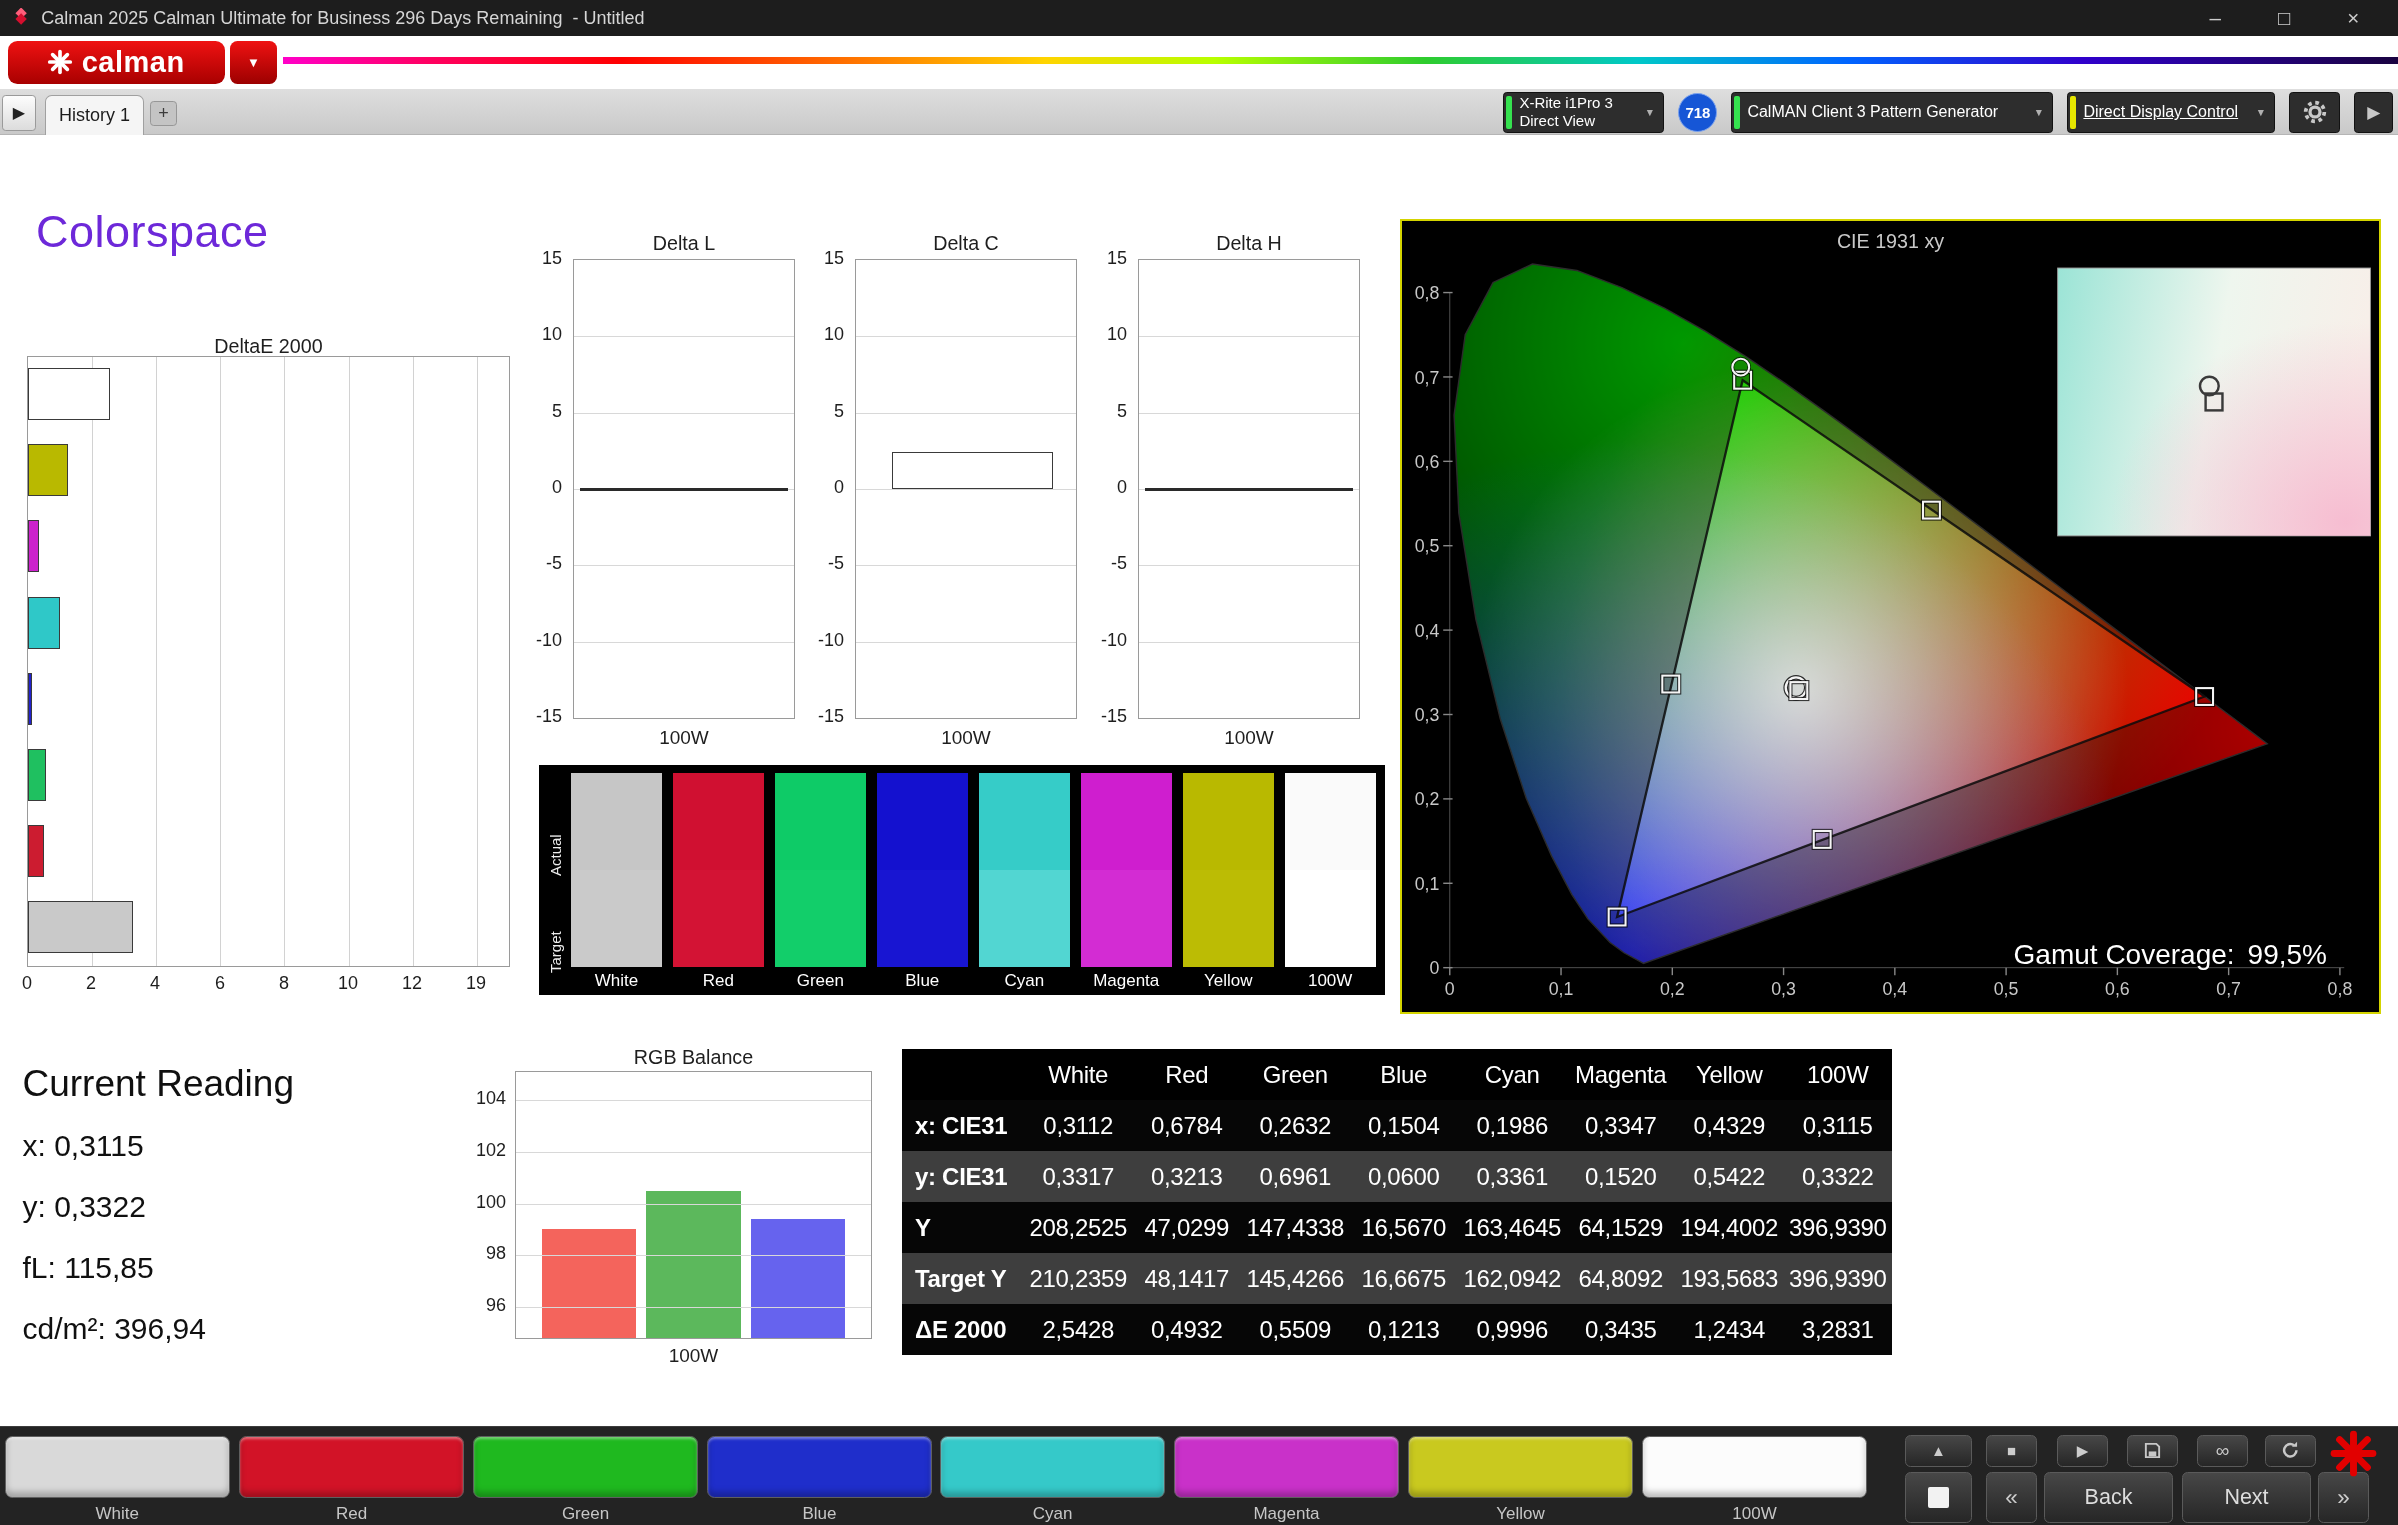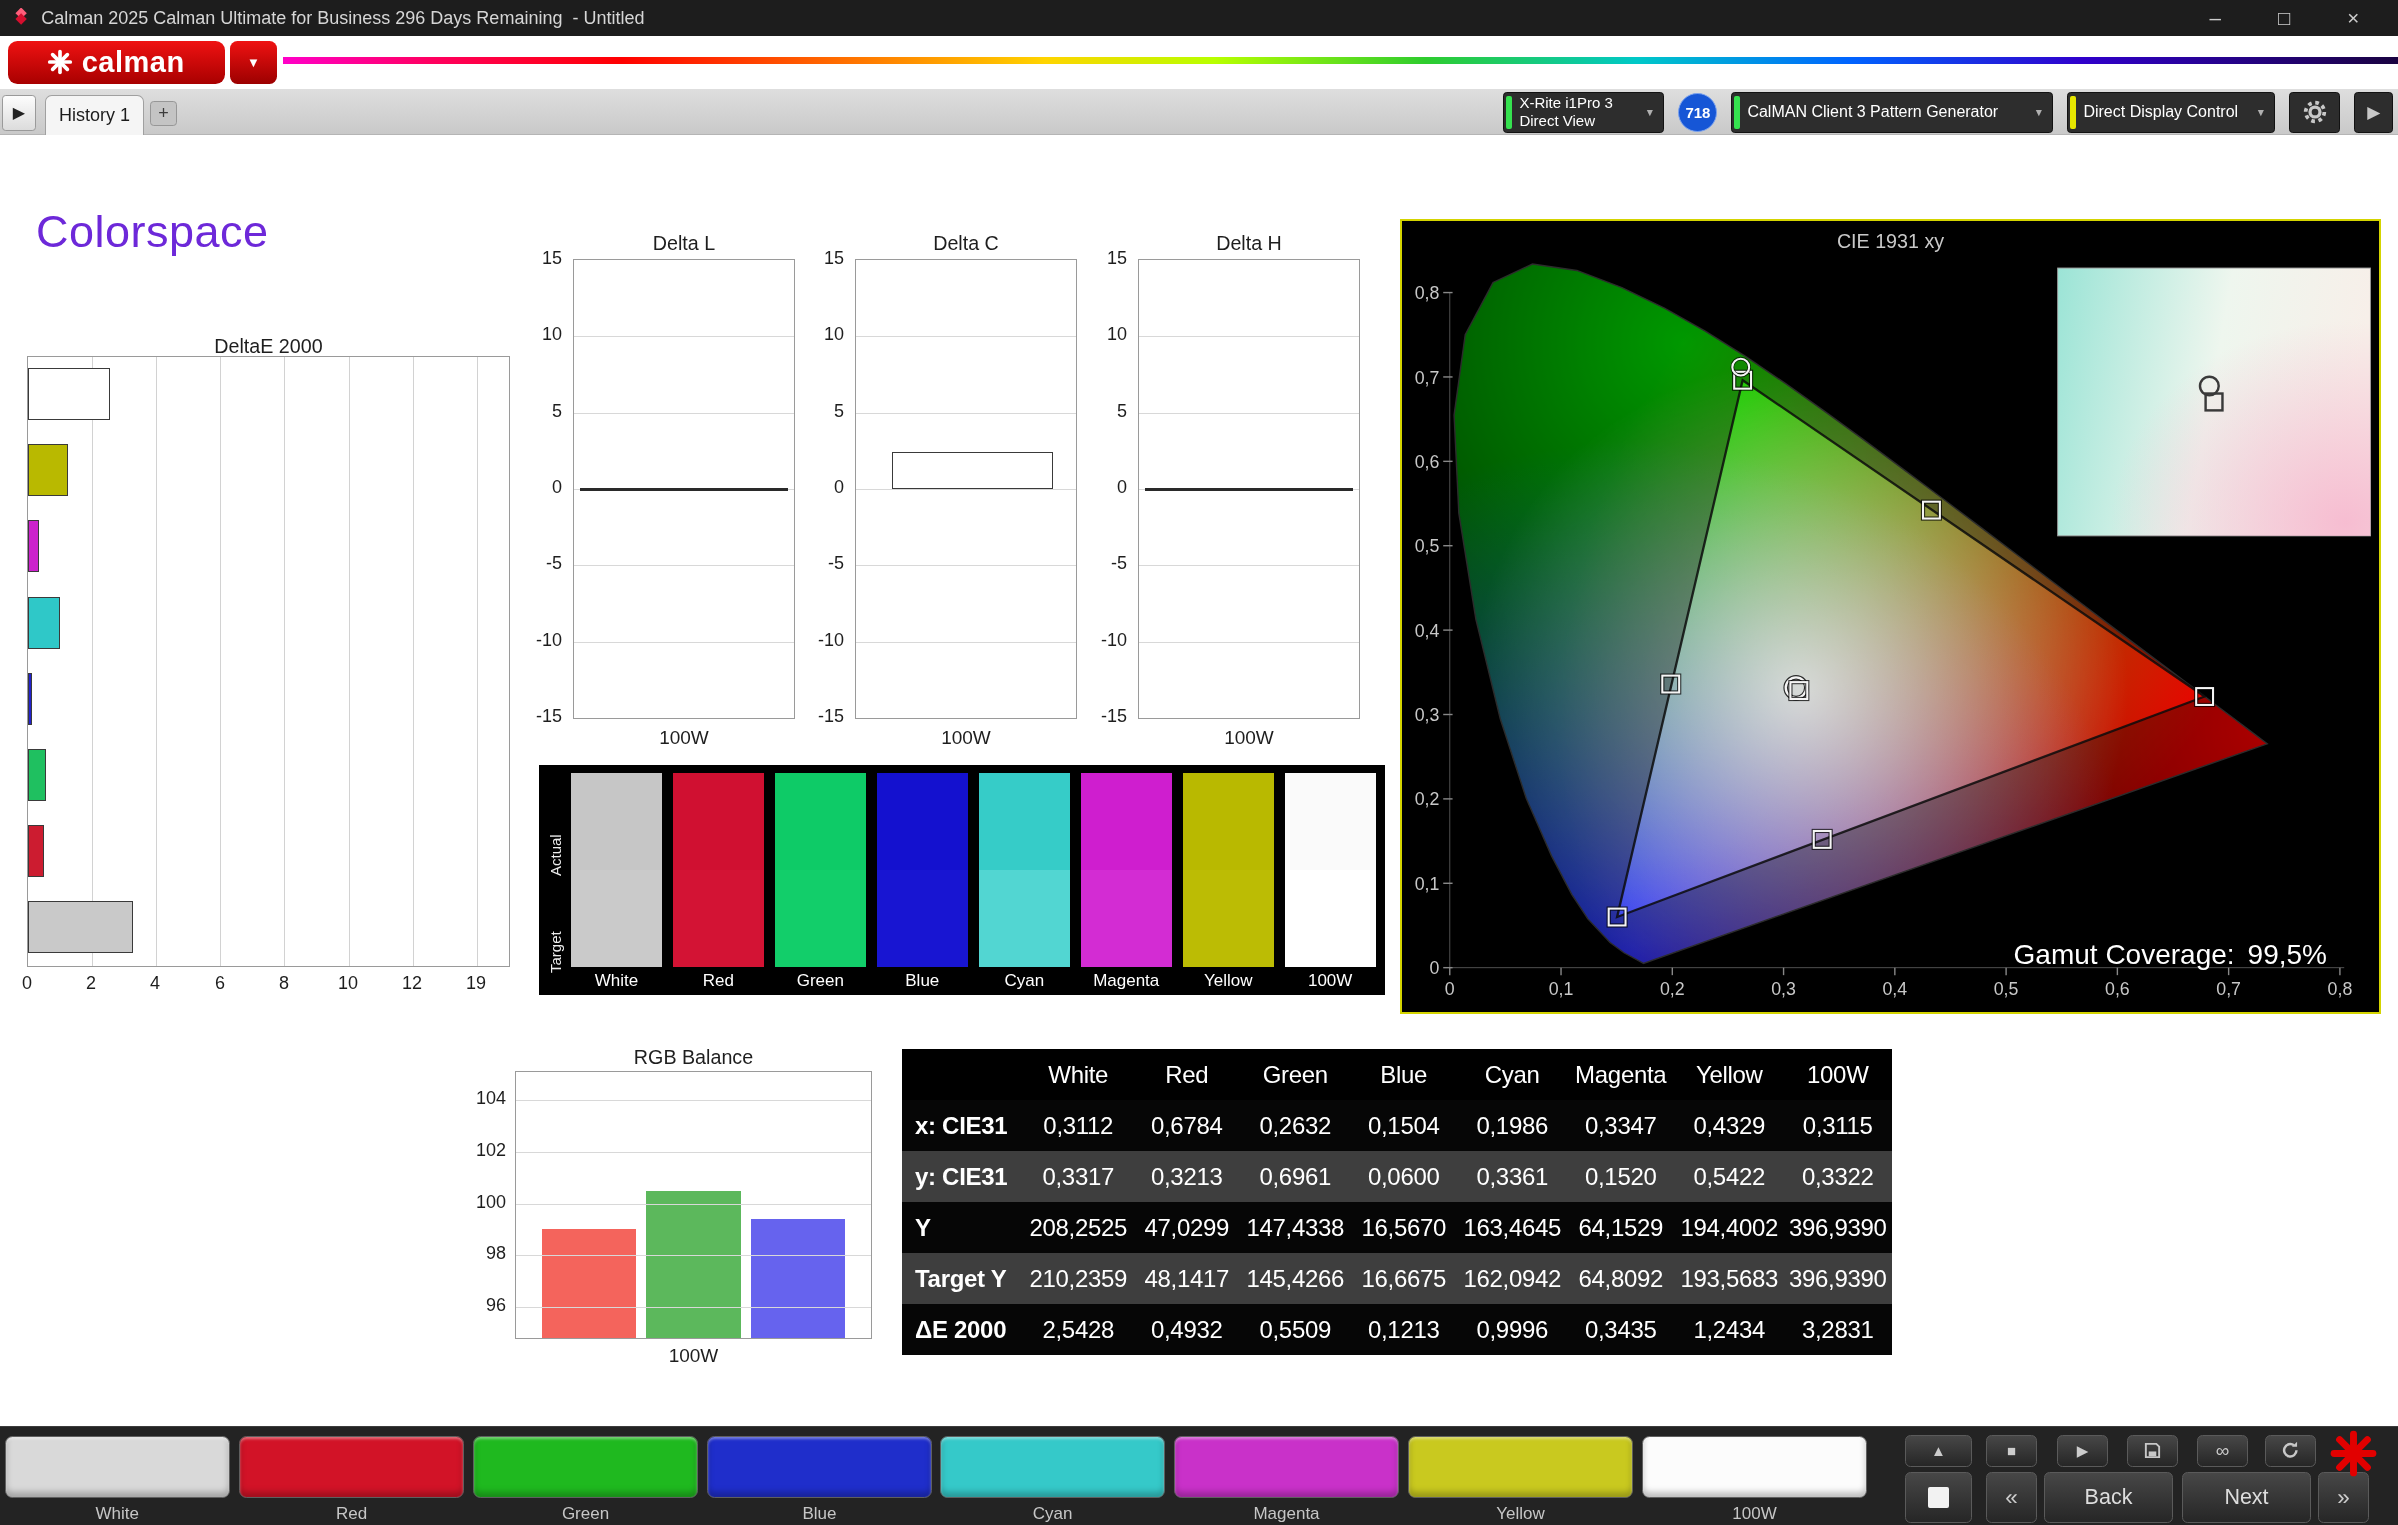--- a/index.html
+++ b/index.html
@@ -28,21 +28,21 @@
   .toolbar-right { position:absolute; right:5.6px; top:2.8px; height:41px; display:flex; gap:14px; align-items:stretch; }
   .dropdown { background:#2d2d2d; border:0.9px solid #121212; border-radius:3.7px; display:flex; align-items:center; position:relative; color:#fff; padding-left:15px; padding-right:28px; }
   .accent { position:absolute; left:1.9px; top:2.8px; bottom:2.8px; width:5.6px; border-radius:1.9px; }
   .accent.green { background:#35e24f; }
   .accent.yellow { background:#e6e600; }
   .chevron { position:absolute; right:8.4px; top:50%; transform:translateY(-50%); font-size:10.3px; color:#b0b0b0; }
   .dd-text { font-size:16px; white-space:nowrap; }
   .dd-two { display:flex; flex-direction:column; line-height:1.25; font-size:15px; }
   .dd-meter { width:161px; }
   .dd-pattern { width:322px;text-align:right; }
-  .dd-display { width:208px; }
+  .dd-display { width:208px;text-decoration:underline; }
   .badge { width:39px; height:39px; border-radius:50%; background:#1656d6; border:1.9px solid #7aa2ef; color:#fff; font-size:15px; font-weight:bold; display:flex; align-items:center; justify-content:center; align-self:center; }
   .gear-btn { width:51px; background:#2d2d2d; border:0.9px solid #121212; border-radius:3.7px; display:flex; align-items:center; justify-content:center; }
   .fwd-btn { width:39px; background:#2d2d2d; border:0.9px solid #121212; border-radius:3.7px; color:#c8c8c8; font-size:17px; display:flex; align-items:center; justify-content:center; }
 
   
   .content { position:relative; height:1291px; background:#fff; }
   .page-title { position:absolute; left:36px; top:71px; font-size:45px; font-weight:400; color:#6d28d9; letter-spacing:0.5px; }
 
   .chart-title { position:absolute; text-align:center; font-size:19.7px; color:#1e1e1e; }
   .ax-xlabel { position:absolute; text-align:center; font-size:19px; color:#1e1e1e; }
@@ -433,20 +433,27 @@
         <rect x="700" y="50" width="334" height="286" fill="url(#insetPink)"></rect>
         <circle cx="862" cy="176" r="10" fill="none" stroke="#3a3a3a" stroke-width="2.6"></circle>
         <rect x="858" y="184" width="18" height="18" fill="none" stroke="#3a3a3a" stroke-width="2.6"></rect>
       </svg>
     <div class="cie-title">CIE 1931 xy</div>
     <div class="gamut-text">
       <span style="margin-left:0">Gamut Coverage:</span><span>99,5%</span>
     </div>
   </div>
 
+  <div class="current-reading">
+    <div class="cr-title">Current Reading</div>
+    <div class="cr-line">x: 0,3115</div>
+    <div class="cr-line">y: 0,3322</div>
+    <div class="cr-line">fL: 115,85</div>
+    <div class="cr-line">cd/m²: 396,94</div>
+  </div>
 
   <div id="rgb-wrap">
     <div class="chart-title">RGB Balance</div>
     <div id="rgb-plot">
       <div id="rgb-bars">
           <div class="rgb-bar" style="height: 109px; background: rgb(244, 100, 92);"></div>
           <div class="rgb-bar" style="height: 147px; background: rgb(92, 184, 92);"></div>
           <div class="rgb-bar" style="height: 119px; background: rgb(102, 99, 238);"></div>
         </div>
     <div class="hgrid" style="top: 28px;"></div>

